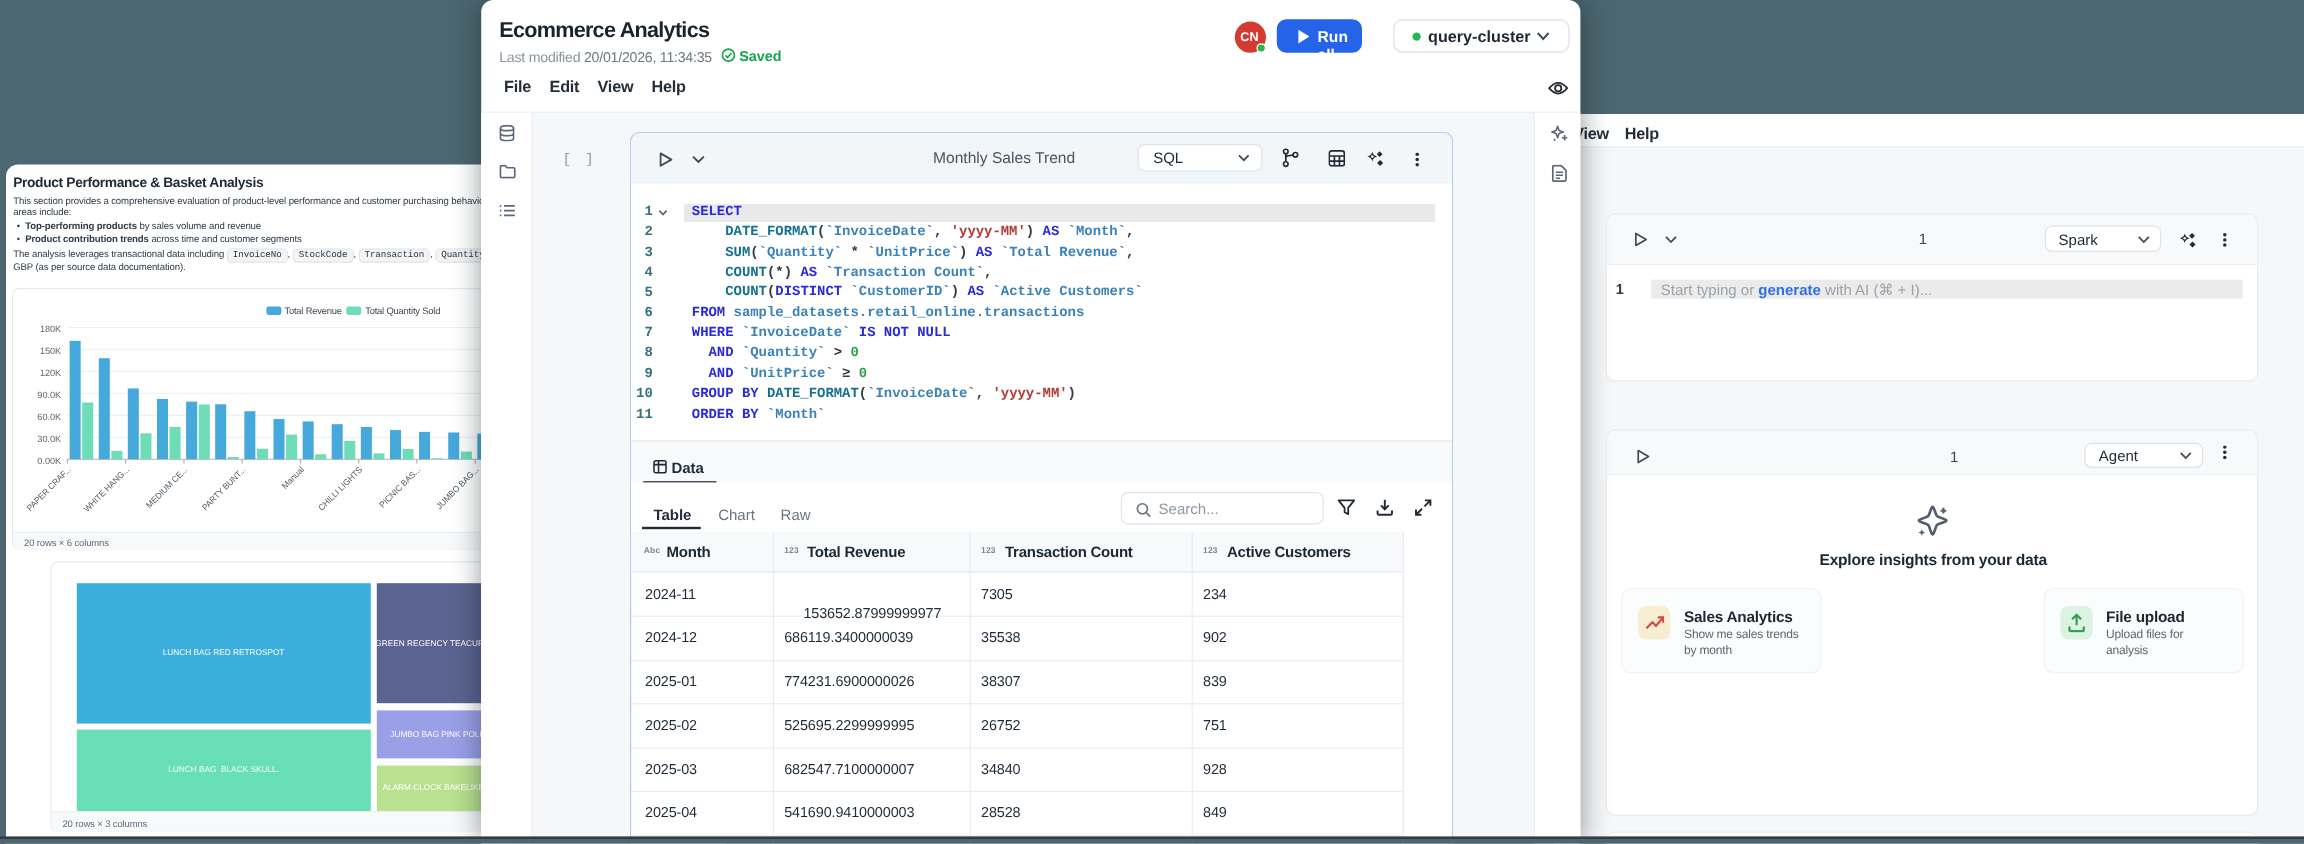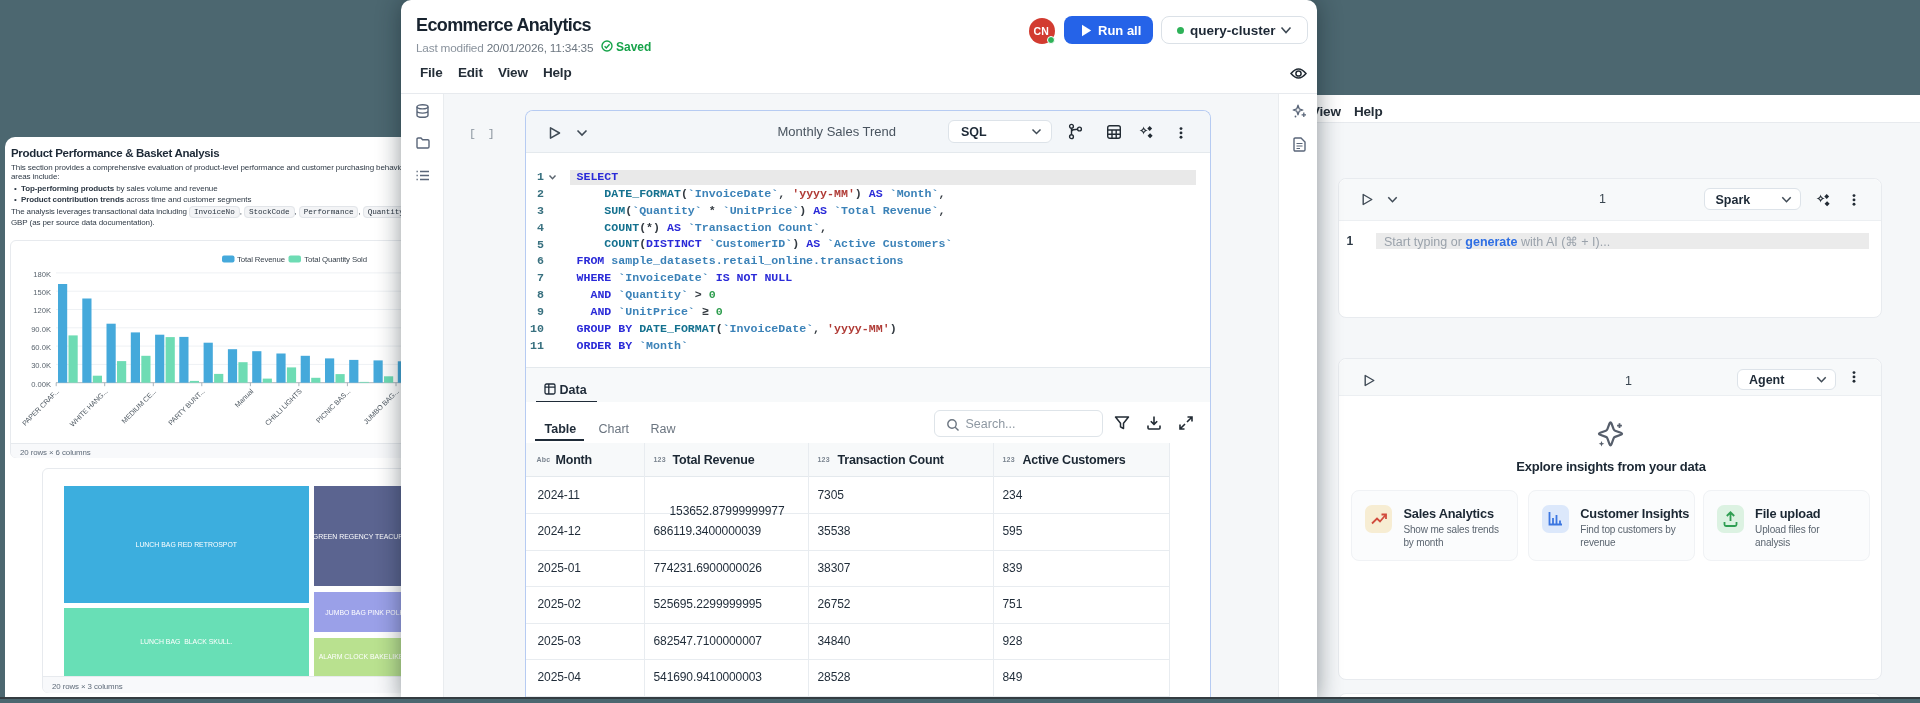--- a/index.html
+++ b/index.html
@@ -18,21 +18,21 @@
   .card { background:#fff; border:1px solid #e7eaee; border-radius:6px; }
   .cardfoot { position:absolute; left:0; right:0; background:#f8f9fb; border-top:1px solid #e7eaee; color:#5f6b79; font-size:7.9px; letter-spacing:-0.1px; }
 
   
   #rightwin { left:1295px; top:95px; width:625px; height:608px; background:#f5f7f9; border-radius:10px 0 0 0; overflow:hidden;}
   #rw-menubar { position:absolute; left:0; top:0; width:625px; height:28px; background:#fff; border-bottom:1px solid #e7eaee; }
   .menu-item { position:absolute; font-size:13.5px; font-weight:700; color:#242e38; letter-spacing:-.2px; }
 
   .rcell { position:absolute; background:#fff; border:1px solid #e8ebef; border-radius:8px; }
   .rcell-head { position:absolute; left:0; top:0; right:0; height:41px; background:#f7f9fa; border-bottom:1px solid #eceff2; border-radius:8px 8px 0 0; }
-  .selbox { position:absolute; background:#fff; border:1px solid #dde3e9; border-radius:6px; font-size:12.5px; font-weight:700; color:#1d2936; }
+  .selbox { position:absolute; background:#fff; border:1px solid #dde3e9; border-radius:6px; font-size:12.5px; font-weight:400; color:#1d2936; }
   .icard { position:absolute; top:131.7px; width:167px; height:70.5px; background:#fbfcfd; border:1px solid #f0f2f5; border-radius:8px; }
   .icbx { position:absolute; left:12.5px; top:14px; width:27.5px; height:27.5px; border-radius:7px; }
   .ictitle { position:absolute; left:51px; top:15px; font-size:12.8px; font-weight:700; color:#1b2733; white-space:nowrap; letter-spacing:-.2px; }
   .icsub { position:absolute; left:51px; top:33px; font-size:10px; color:#5b6570; line-height:12.5px; white-space:nowrap; letter-spacing:-.15px; }
 
   
   #modal { left:401px; top:0; width:916px; height:703px; background:#fff; border-radius:10px 10px 0 0; box-shadow:0 0 24px rgba(10,25,30,.45); }
   #m-title { left:15px; top:14.5px; font-size:18px; font-weight:700; color:#18232f; letter-spacing:-.6px; }
   #m-sub { left:15px; top:40.5px; font-size:11.8px; color:#8a939d; letter-spacing:-.2px;text-align:center; }
   #m-sub b { color:#6d7781; font-weight:400; }
@@ -65,21 +65,21 @@
 </style>
 </head>
 <body>
 
 <div class="abs" id="leftwin"></div>
 <div class="abs" id="lw-title">Product Performance &amp; Basket Analysis</div>
 <div class="abs lw-p" style="left:11px; top:162.5px;">This section provides a comprehensive evaluation of product-level performance and customer purchasing behavior within</div>
 <div class="abs lw-p" style="left:11px; top:172px;">areas include:</div>
 <div class="abs lw-p" style="left:14px; top:184px;">•&nbsp; <b>Top-performing products</b> by sales volume and revenue</div>
 <div class="abs lw-p" style="left:14px; top:195px;">•&nbsp; <b>Product contribution trends</b> across time and customer segments</div>
-<div class="abs lw-p" style="left:11px; top:206.8px;">The analysis leverages transactional data including <span class="chip">InvoiceNo</span>, <span class="chip">StockCode</span>, <span class="chip">Performance</span>, <span class="chip">Quantity</span>, and <span class="chip">UnitPrice</span></div>
+<div class="abs lw-p" style="left:11px; top:206.8px;">The analysis leverages transactional data including <span class="chip">InvoiceNo</span>, <span class="chip">StockCode</span>, <span class="chip">Transaction</span>, <span class="chip">Quantity</span>, and <span class="chip">UnitPrice</span></div>
 <div class="abs lw-p" style="left:11px; top:218.2px;">GBP (as per source data documentation).</div>
 
 <div class="abs card" id="barcard" style="left:10px; top:240px; width:600px; height:218.2px;">
   <div class="cardfoot" style="top:201.7px; height:15.5px; border-radius:0 0 6px 6px;">
       <span style="position:absolute;left:9px;top:4px;">20 rows × 6 columns</span>
     </div>
 </div>
 <svg class="abs" id="barsvg" style="left:10px; top:240px;" width="600" height="202" viewBox="0 0 600 202">
   <line x1="46" y1="32.9" x2="592" y2="32.9" stroke="#eef1f4" stroke-width="1"></line>
   <text x="41" y="36.7" text-anchor="end" font-size="7.6" fill="#5a646e" font-family="Liberation Sans, sans-serif">180K</text>
@@ -233,30 +233,20 @@
   <div class="icard" style="left:12.4px;">
       <div class="icbx" style="background:#f7edd3;">
       <svg style="position:absolute;left:6px;top:7.5px;" width="16" height="12" viewBox="0 0 16 12">
           <path d="M1 10.5 L6 5.5 L9 8.5 L15 1.5" fill="none" stroke="#d14b3d" stroke-width="1.8"></path>
           <path d="M10.5 1.5 H15 V6" fill="none" stroke="#d14b3d" stroke-width="1.8"></path>
         </svg>
       </div>
     <div class="ictitle">Sales Analytics</div>
     <div class="icsub">Show me sales trends<br>by month</div>
   </div>
-  <div class="icard" style="left:189.3px;">
-      <div class="icbx" style="background:#dce8fb;">
-      <svg style="position:absolute;left:6.5px;top:6px;" width="15" height="15" viewBox="0 0 15 15">
-          <path d="M1.5 1 V13.5 H14" fill="none" stroke="#3b76e0" stroke-width="1.8"></path>
-          <path d="M5 13 V7 M8.5 13 V4 M12 13 V9.5" stroke="#3b76e0" stroke-width="1.8"></path>
-        </svg>
-      </div>
-    <div class="ictitle">Customer Insights</div>
-    <div class="icsub">Find top customers by<br>revenue</div>
-  </div>
   <div class="icard" style="left:364.1px;">
       <div class="icbx" style="background:#dcf2e2;">
       <svg style="position:absolute;left:6.5px;top:5.5px;" width="15" height="16" viewBox="0 0 15 16">
           <path d="M7.5 10 V1.5 M3.8 5 L7.5 1.3 L11.2 5" fill="none" stroke="#2f9e52" stroke-width="1.8"></path>
           <path d="M1.5 11 V13.5 Q1.5 15 3 15 H12 Q13.5 15 13.5 13.5 V11" fill="none" stroke="#2f9e52" stroke-width="1.8"></path>
         </svg>
       </div>
     <div class="ictitle">File upload</div>
     <div class="icsub">Upload files for<br>analysis</div>
   </div>
@@ -277,21 +267,21 @@
   <div class="menu-item" style="left:19px; top:65px;">File</div>
   <div class="menu-item" style="left:57px; top:65px;">Edit</div>
   <div class="menu-item" style="left:97px; top:65px;">View</div>
   <div class="menu-item" style="left:142px; top:65px;">Help</div>
 
   <div class="abs" style="left:628px; top:18px; width:26px; height:26px; border-radius:50%; background:#d23b30;">
     <span style="position:absolute; left:4.5px; top:7px; font-size:10.5px; font-weight:700; color:#fff; letter-spacing:.2px;">CN</span>
     <span style="position:absolute; left:18px; top:18px; width:8px; height:8px; border-radius:50%; background:#2eb258; border:1.5px solid #fff;"></span>
   </div>
 
-  <div class="abs" style="left:663px; top:16px; width:89px; height:28px; border-radius:8px; background:#2563e8;">
+  <div class="abs" style="left:663px; top:16px; width:71px; height:28px; border-radius:8px; background:#2563e8;">
     <svg style="position:absolute;left:17px;top:7.5px;" width="11" height="13" viewBox="0 0 11 13">
         <path d="M1 0.8 L10.2 6.5 L1 12.2 Z" fill="#fff"></path>
       </svg>
     <span style="position:absolute; left:34px; top:7px; font-size:13px; font-weight:700; color:#fff;">Run all</span>
   </div>
 
   <div class="abs" style="left:760px; top:16px; width:147px; height:27.5px; border-radius:8px; background:#fff; border:1px solid #dbe1e7;">
     <span style="position:absolute; left:15px; top:9.5px; width:7px; height:7px; border-radius:50%; background:#2eb258;"></span>
     <span style="position:absolute; left:28px; top:6px; font-size:13.5px; font-weight:700; color:#1d2835;">query-cluster</span>
     <svg style="position:absolute;left:118px;top:9px;" width="12" height="9" viewBox="0 0 12 9">
@@ -443,21 +433,21 @@
       <div class="trow" style="top:366.5px;">
           <span class="tcell" style="left:12px;">2024-11</span>
           <span class="tcell" style="left:144px;margin-top:16px;">153652.87999999977</span>
           <span class="tcell" style="left:292px;">7305</span>
           <span class="tcell" style="left:477px;">234</span>
         </div>
       <div class="trow" style="top:403px;">
           <span class="tcell" style="left:12px;">2024-12</span>
           <span class="tcell" style="left:128px;">686119.3400000039</span>
           <span class="tcell" style="left:292px;">35538</span>
-          <span class="tcell" style="left:477px;">595</span>
+          <span class="tcell" style="left:477px;">902</span>
         </div>
       <div class="trow" style="top:439.5px;">
           <span class="tcell" style="left:12px;">2025-01</span>
           <span class="tcell" style="left:128px;">774231.6900000026</span>
           <span class="tcell" style="left:292px;">38307</span>
           <span class="tcell" style="left:477px;">839</span>
         </div>
       <div class="trow" style="top:476px;">
           <span class="tcell" style="left:12px;">2025-02</span>
           <span class="tcell" style="left:128px;">525695.2299999995</span>

